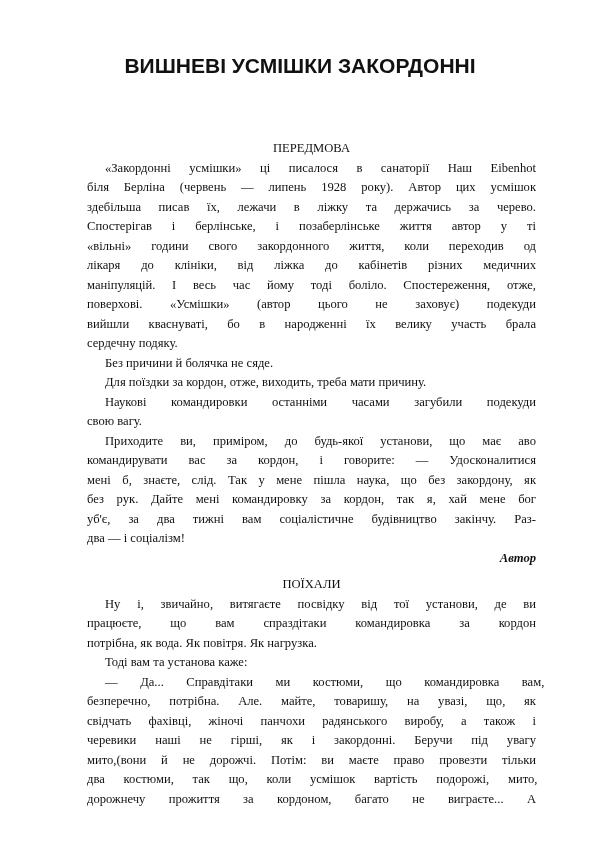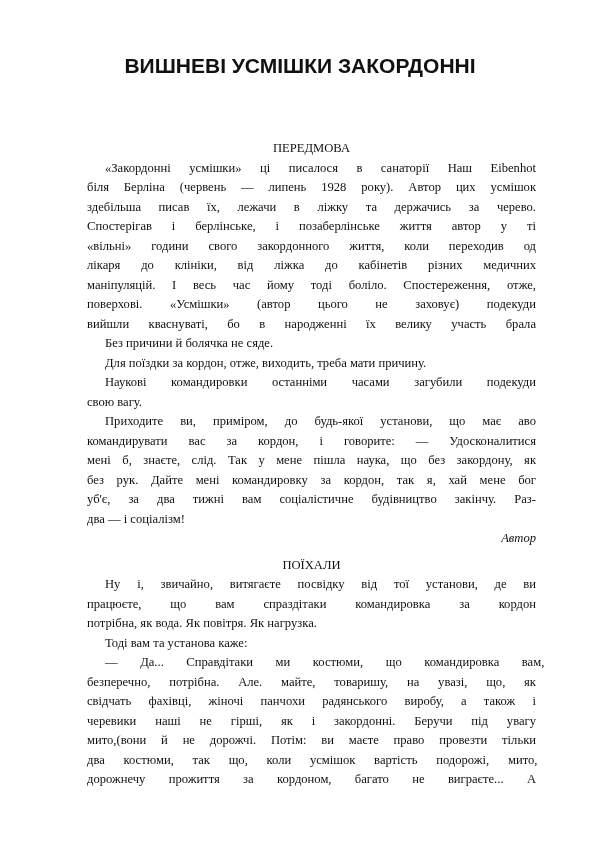--- a/index.html
+++ b/index.html
@@ -64,20 +64,21 @@
       text-align-last: center;
       white-space: nowrap;
     }
     .signature {
       display: block;
       height: 19.5px;
       text-align: right;
       text-align-last: right;
       font-style: italic;
       white-space: nowrap;
+      font-weight: bold;
     }
     .gap {
       display: block;
       height: 7px;
     }
   </style>
 </head>
 <body>
 
 <div class="page">
@@ -88,20 +89,21 @@
     <span class="heading">ПЕРЕДМОВА</span>
     <span class="line indent" style="white-space: nowrap; word-spacing: 15.3504px;">«Закордонні усмішки» ці писалося в санаторії Наш Eibenhot</span>
     <span class="line" style="white-space: nowrap; word-spacing: 11.7274px;">біля Берліна (червень — липень 1928 року). Автор цих усмішок</span>
     <span class="line" style="white-space: nowrap; word-spacing: 14.4635px;">здебільша писав їх, лежачи в ліжку та держачись за черево.</span>
     <span class="line" style="white-space: nowrap; word-spacing: 16.7715px;">Спостерігав і берлінське, і позаберлінське життя автор у ті</span>
     <span class="line" style="white-space: nowrap; word-spacing: 16.7344px;">«вільні» години свого закордонного життя, коли переходив од</span>
     <span class="line" style="white-space: nowrap; word-spacing: 17.6387px;">лікаря до клініки, від ліжка до кабінетів різних медичних</span>
     <span class="line" style="white-space: nowrap; word-spacing: 13.5469px;">маніпуляцій. І весь час йому тоді боліло. Спостереження, отже,</span>
     <span class="line" style="white-space: nowrap; word-spacing: 24.3385px;">поверхові. «Усмішки» (автор цього не заховує) подекуди</span>
     <span class="line" style="white-space: nowrap; word-spacing: 16.2207px;">вийшли кваснуваті, бо в народженні їх велику участь брала</span>
+    <span class="line last">сердечну подяку.</span>
     <span class="line indent last">Без причини й болячка не сяде.</span>
     <span class="line indent last">Для поїздки за кордон, отже, виходить, треба мати причину.</span>
     <span class="line indent" style="white-space: nowrap; word-spacing: 21.4px;">Наукові командировки останніми часами загубили подекуди</span>
     <span class="line last">свою вагу.</span>
     <span class="line indent" style="white-space: nowrap; word-spacing: 13.8691px;">Приходите ви, приміром, до будь-якої установи, що має аво</span>
     <span class="line" style="white-space: nowrap; word-spacing: 17.8103px;">командирувати вас за кордон, і говорите: — Удосконалитися</span>
     <span class="line" style="white-space: nowrap; word-spacing: 8.27344px;">мені б, знаєте, слід. Так у мене пішла наука, що без закордону, як</span>
     <span class="line" style="white-space: nowrap; word-spacing: 9.51278px;">без рук. Дайте мені командировку за кордон, так я, хай мене бог</span>
     <span class="line" style="white-space: nowrap; word-spacing: 14.8887px;">уб'є, за два тижні вам соціалістичне будівництво закінчу. Раз-</span>
     <span class="line last">два — і соціалізм!</span>

